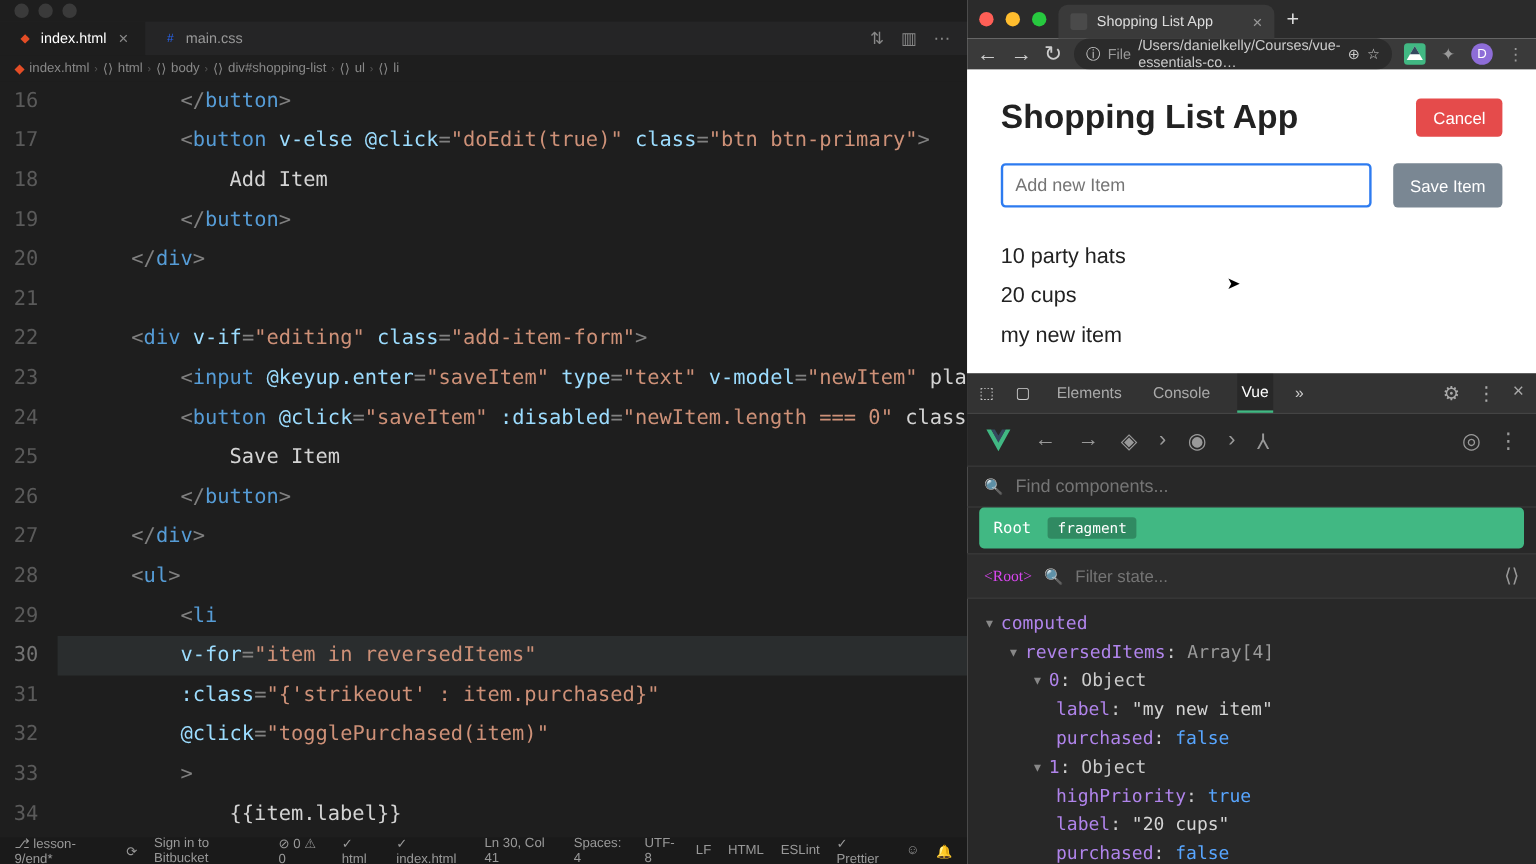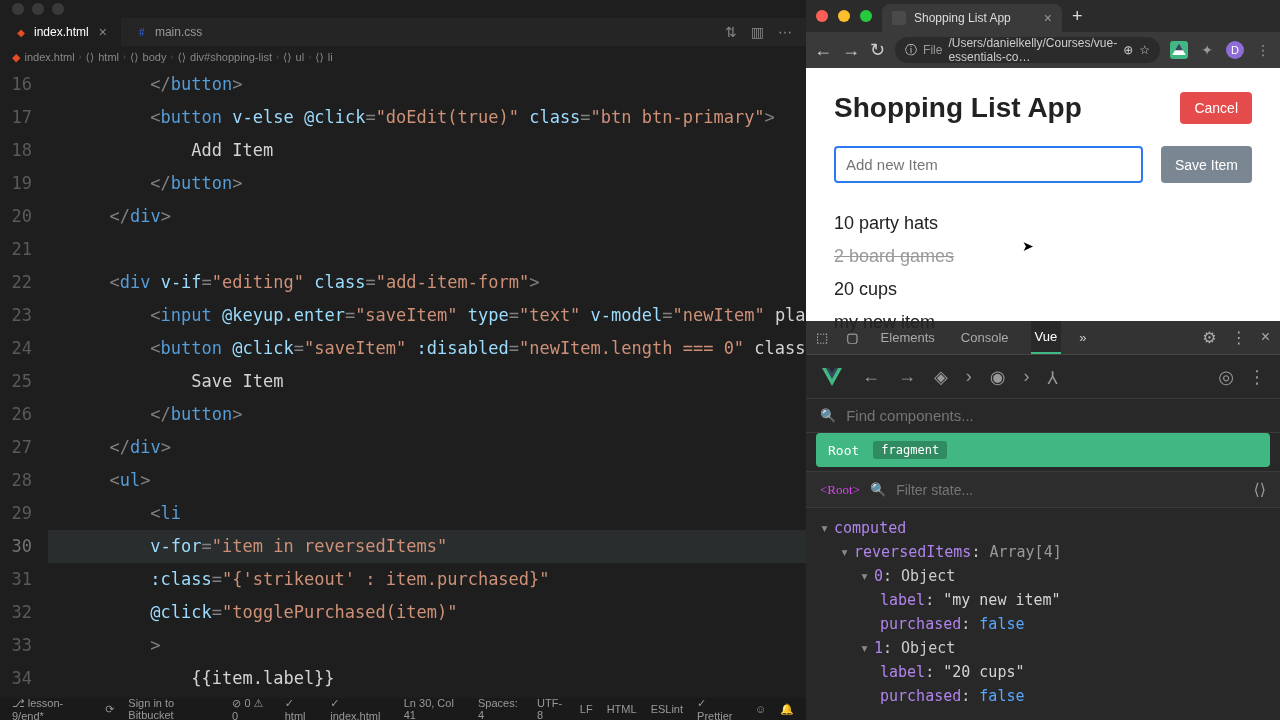--- a/index.html
+++ b/index.html
@@ -212,21 +212,20 @@
     <div class="app-header">
       <h1 class="app-title">Shopping List App</h1>
       <button class="btn btn-danger">Cancel</button>
     </div>
     <div class="input-row">
       <input class="text-input" placeholder="Add new Item" style="">
       <button class="btn btn-secondary">Save Item</button>
     </div>
     <ul class="item-list" id="item-list">
         <li>10 party hats</li>
-        <li class="strikeout">2 board games</li>
         <li>20 cups</li>
         <li>my new item</li>
       </ul>
     <span class="cursor-arrow">➤</span>
   </div>
 
   <div class="devtools">
     <div class="dt-tabs">
       <span>⬚</span>
       <span>▢</span>
@@ -271,17 +270,18 @@
       <input placeholder="Filter state..." style="">
       <span class="expand-toggle">⟨⟩</span>
     </div>
     <div class="state-body">
       <div class="ind0"><span class="caret">▾</span><span class="key">computed</span></div>
       <div class="ind1"><span class="caret">▾</span><span class="key">reversedItems</span><span>: </span><span class="val-type">Array[4]</span></div>
       <div class="ind2"><span class="caret">▾</span><span class="key">0</span><span>: </span><span class="val-obj">Object</span></div>
       <div class="ind3"><span class="key">label</span><span>: </span><span class="val-str">"my new item"</span></div>
       <div class="ind3"><span class="key">purchased</span><span>: </span><span class="val-bool">false</span></div>
       <div class="ind2"><span class="caret">▾</span><span class="key">1</span><span>: </span><span class="val-obj">Object</span></div>
+      <div class="ind3"><span class="key">highPriority</span><span>: </span><span class="val-bool">true</span></div>
       <div class="ind3"><span class="key">label</span><span>: </span><span class="val-str">"20 cups"</span></div>
       <div class="ind3"><span class="key">purchased</span><span>: </span><span class="val-bool">false</span></div>
     </div>
   </div>
 </div>
 
 </body></html>

